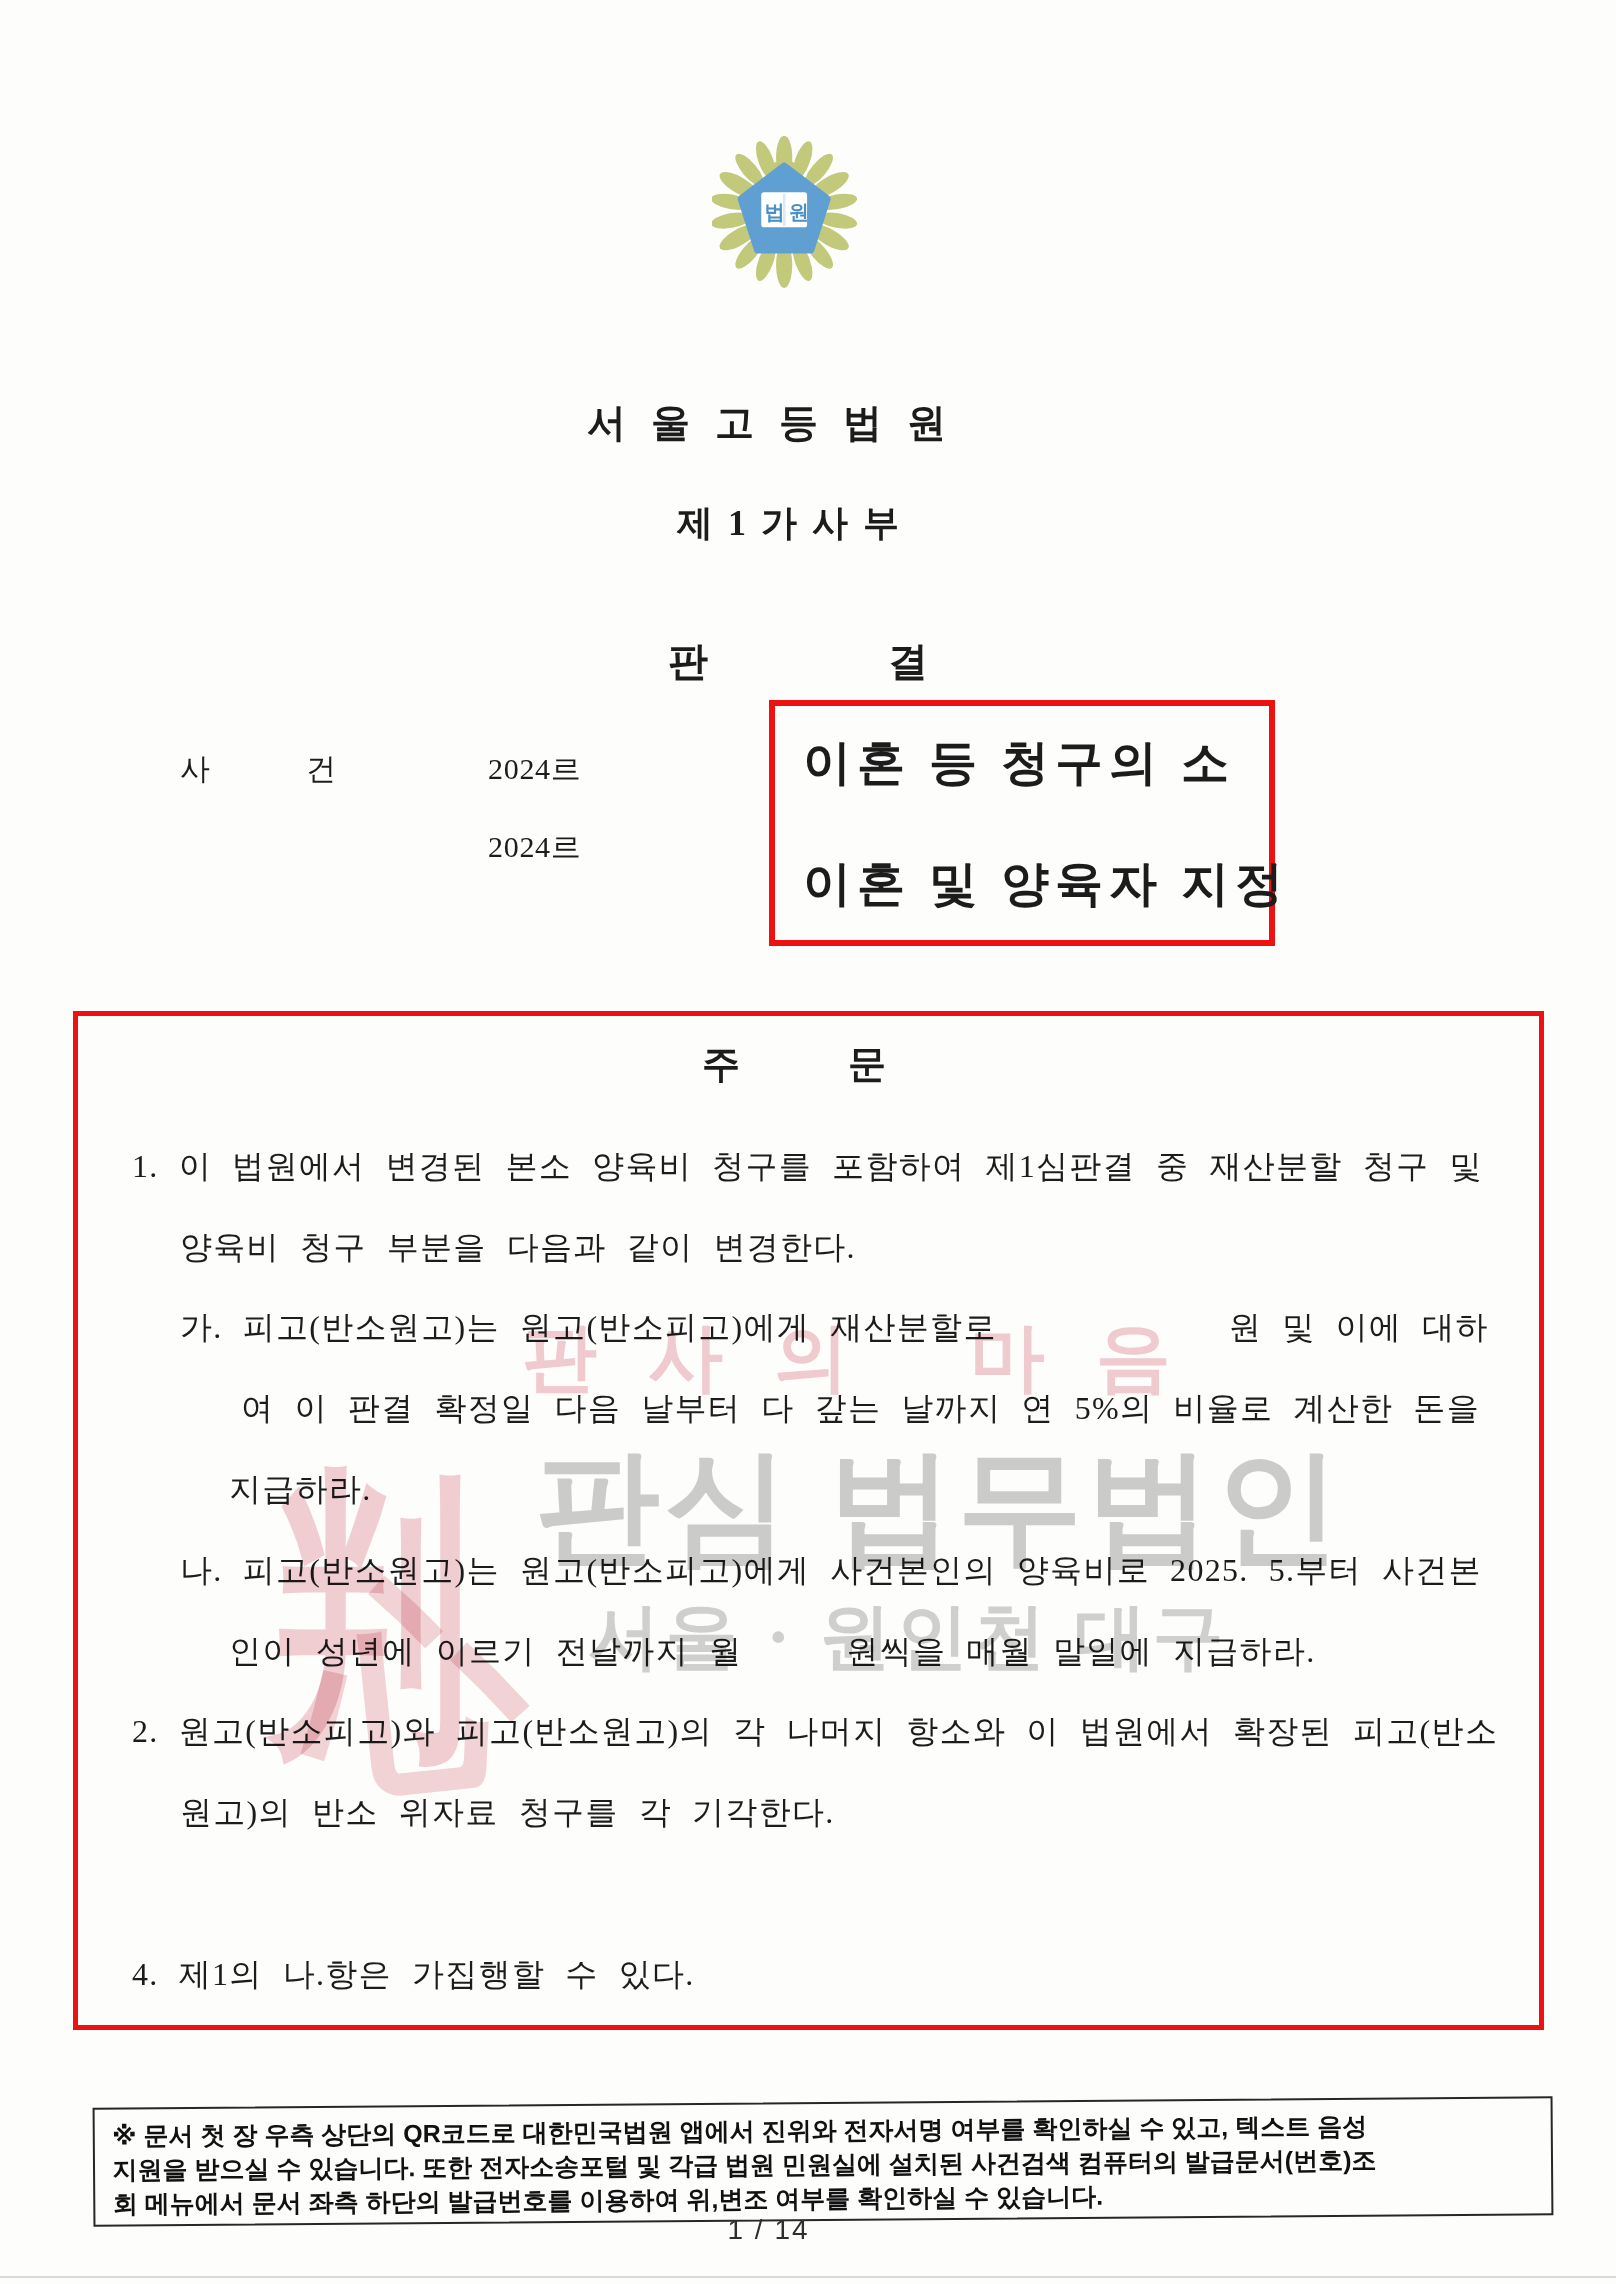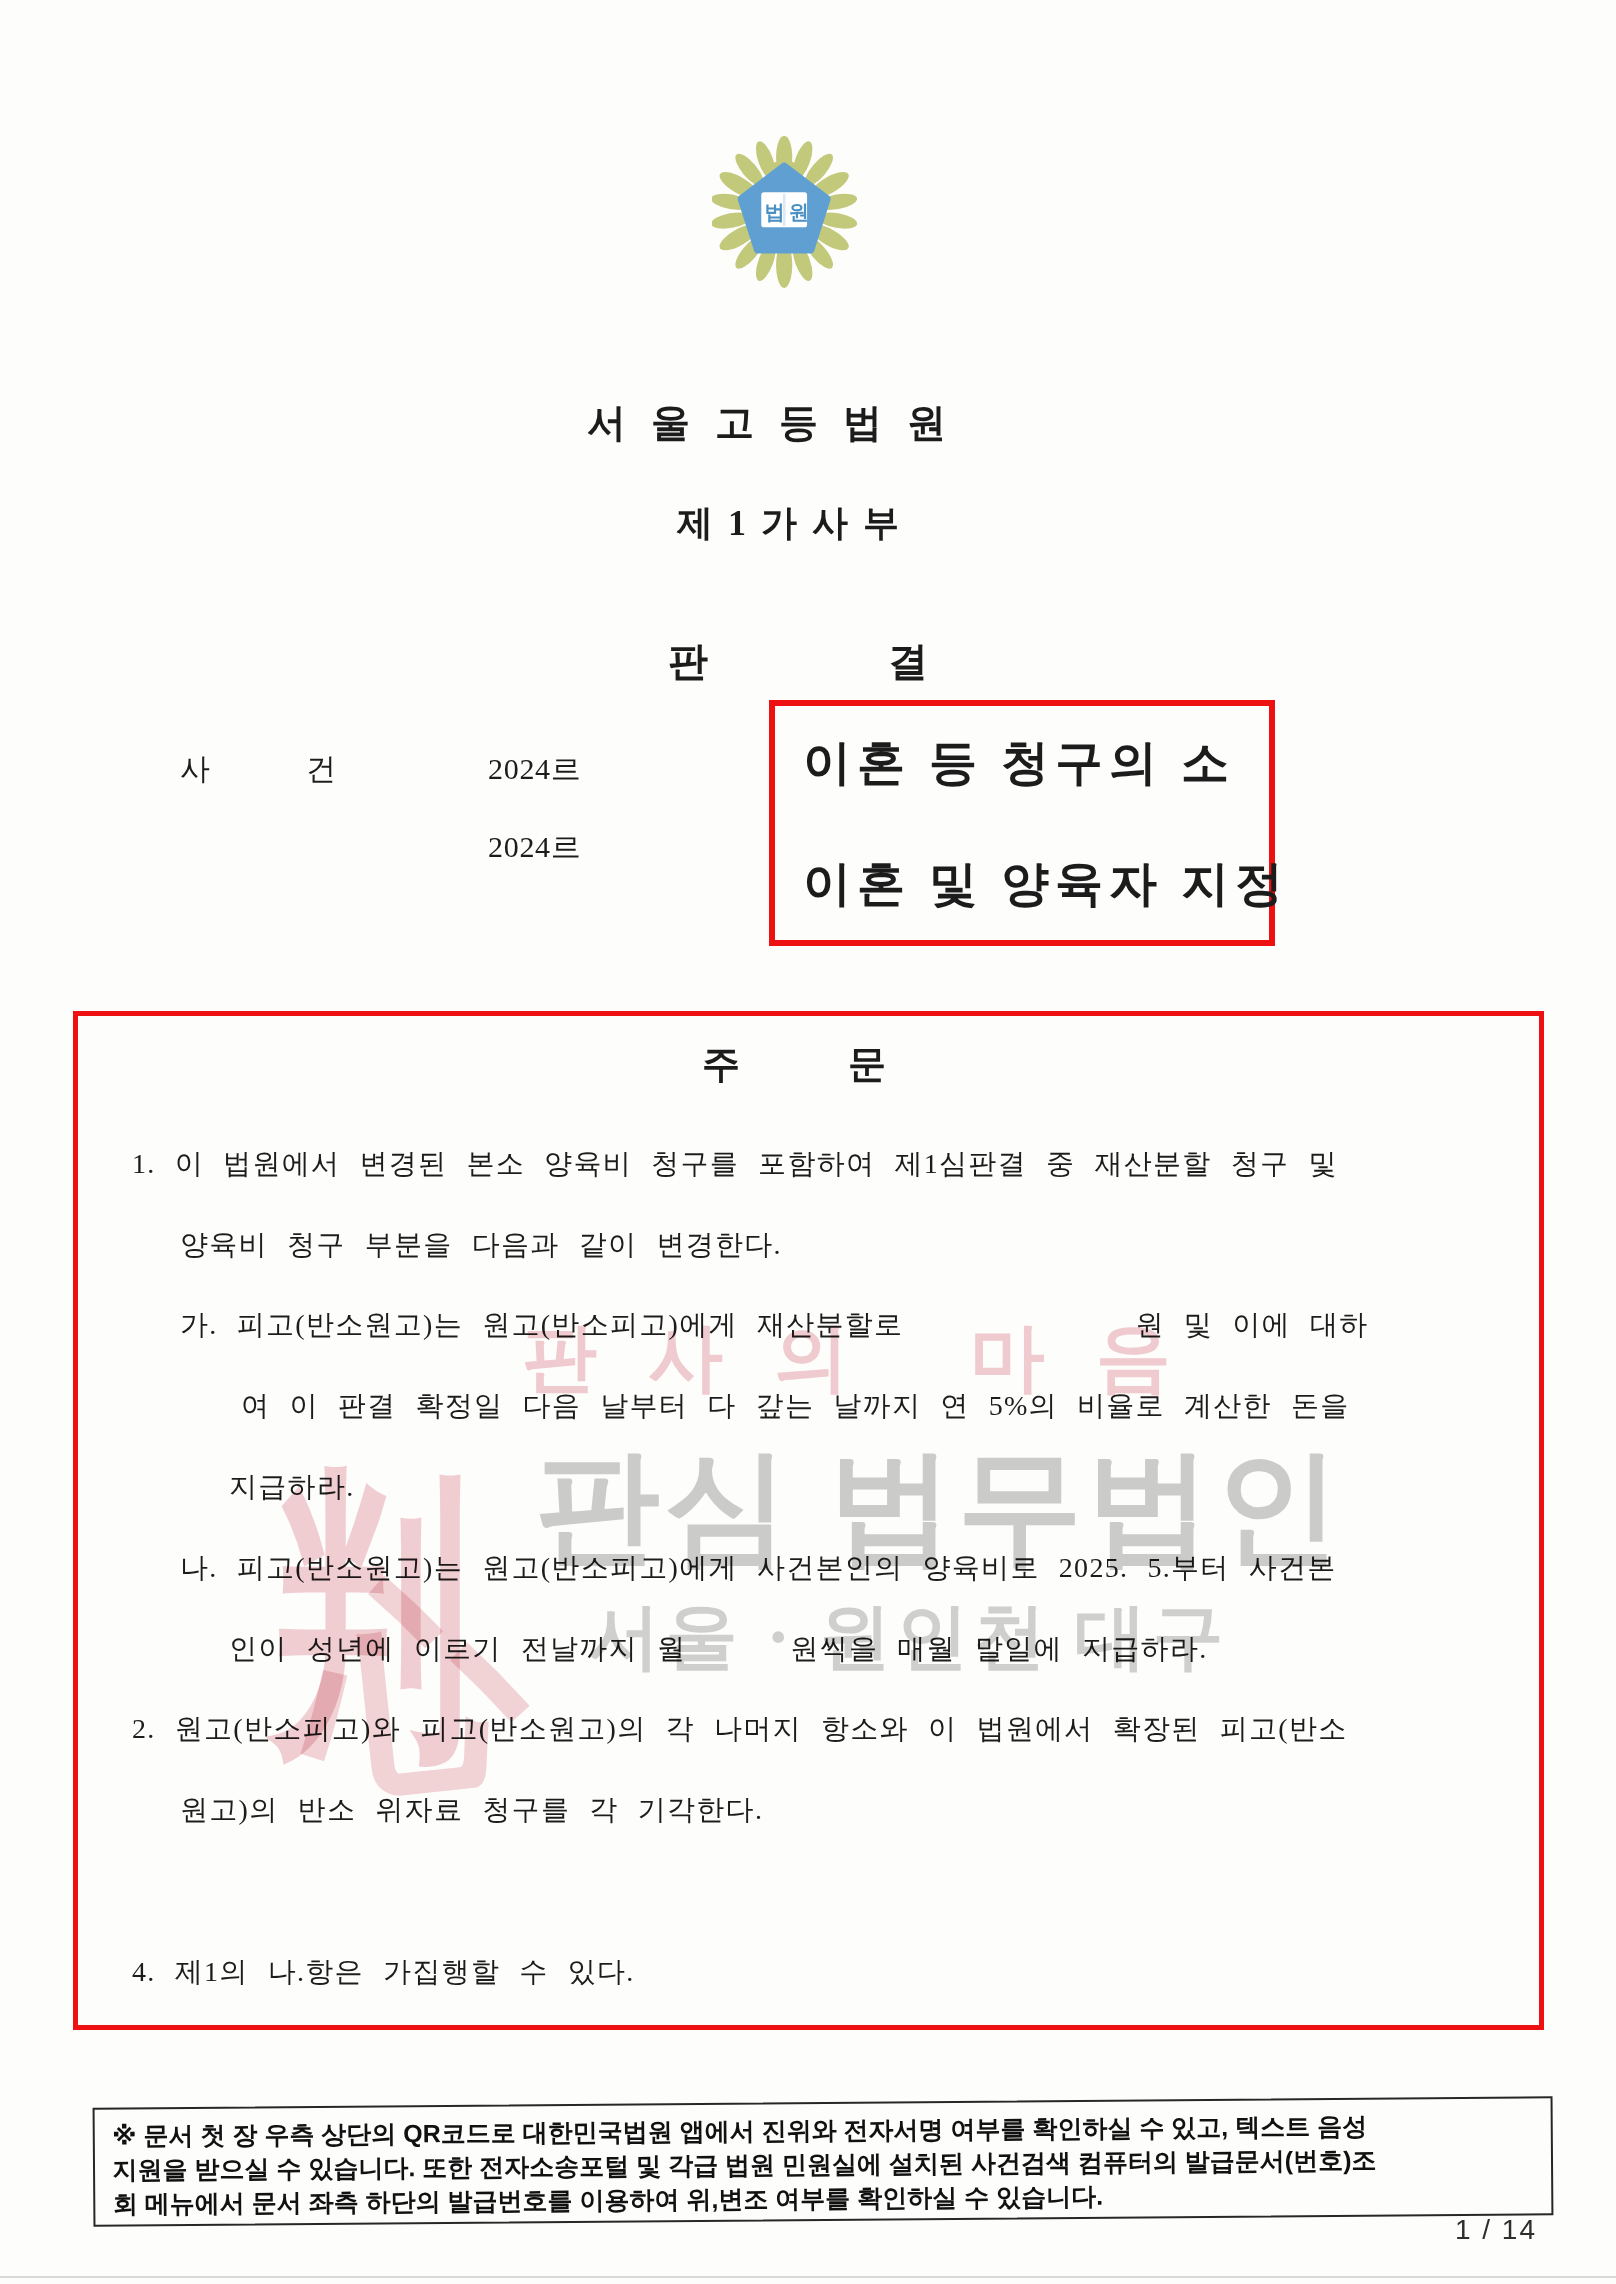--- a/index.html
+++ b/index.html
@@ -27,40 +27,40 @@
     top:700px;left:769px;width:506px;height:246px;
     border:6px solid var(--accent_red);box-sizing:border-box;
   }
   .case-type{font-size:48px;font-weight:600;letter-spacing:6px;}
   
   .order-box{
     top:1011px;left:73px;width:1471px;height:1019px;
     border:5.4px solid var(--accent_red);box-sizing:border-box;
   }
   .order-heading{top:1039px;left:702px;font-size:38px;font-weight:700;letter-spacing:108px;}
-  .bline{position:absolute;font-size:28px;letter-spacing:1.3px;word-spacing:10.8px;white-space:nowrap;text-align:center;}
+  .bline{position:absolute;font-size:32px;letter-spacing:1.3px;word-spacing:10.8px;white-space:nowrap;text-align:center;}
   .gap{display:inline-block;height:0.7px;}
   
   .wm{position:absolute;white-space:nowrap;mix-blend-mode:multiply;pointer-events:none;}
   .wm-judge{top:1308px;left:522px;font-size:75px;letter-spacing:51px;color:rgba(224,141,152,0.45);font-weight:600;}
   .wm-hanja{top:1414px;left:269px;font-size:202px;color:rgba(224,141,152,0.42);transform:scaleY(1.5);transform-origin:left top;font-weight:700;}
   .wm-heart{top:1542px;left:303px;font-size:222px;color:rgba(224,141,152,0.38);transform:rotate(-6deg);font-weight:700;}
   .wm-firm{top:1424px;left:535px;font-size:125px;letter-spacing:4px;color:rgba(90,90,90,0.30);font-weight:600;}
   .wm-cities{top:1589px;left:576px;font-size:72px;letter-spacing:5.4px;color:rgba(90,90,90,0.28);font-weight:700;margin-left:12px;}
   
   .footer-box{
     top:2102px;left:93px;width:1460px;height:119px;
     border:2px solid #272727;box-sizing:border-box;
     transform:rotate(-0.45deg);
     padding:9.4px 17.5px;
     font-family:"Liberation Sans","DejaVu Sans",sans-serif;
   }
   .footer-line{font-size:25px;line-height:34px;font-weight:600;color:#111;white-space:nowrap;}
   .page-number{
-    top:2214px;left:0;width:1537px;text-align:right;
+    top:2214px;left:0;width:1537px;text-align:center;
     font-family:"Liberation Sans","DejaVu Sans",sans-serif;
     font-size:28px;letter-spacing:2px;color:#2e2e2e;
   }
   .scan-edge{top:2276px;left:0;width:1616px;height:2px;background:#d9d9d6;}
 </style>
 </head>
 <body>
 
 <div class="page">
 

